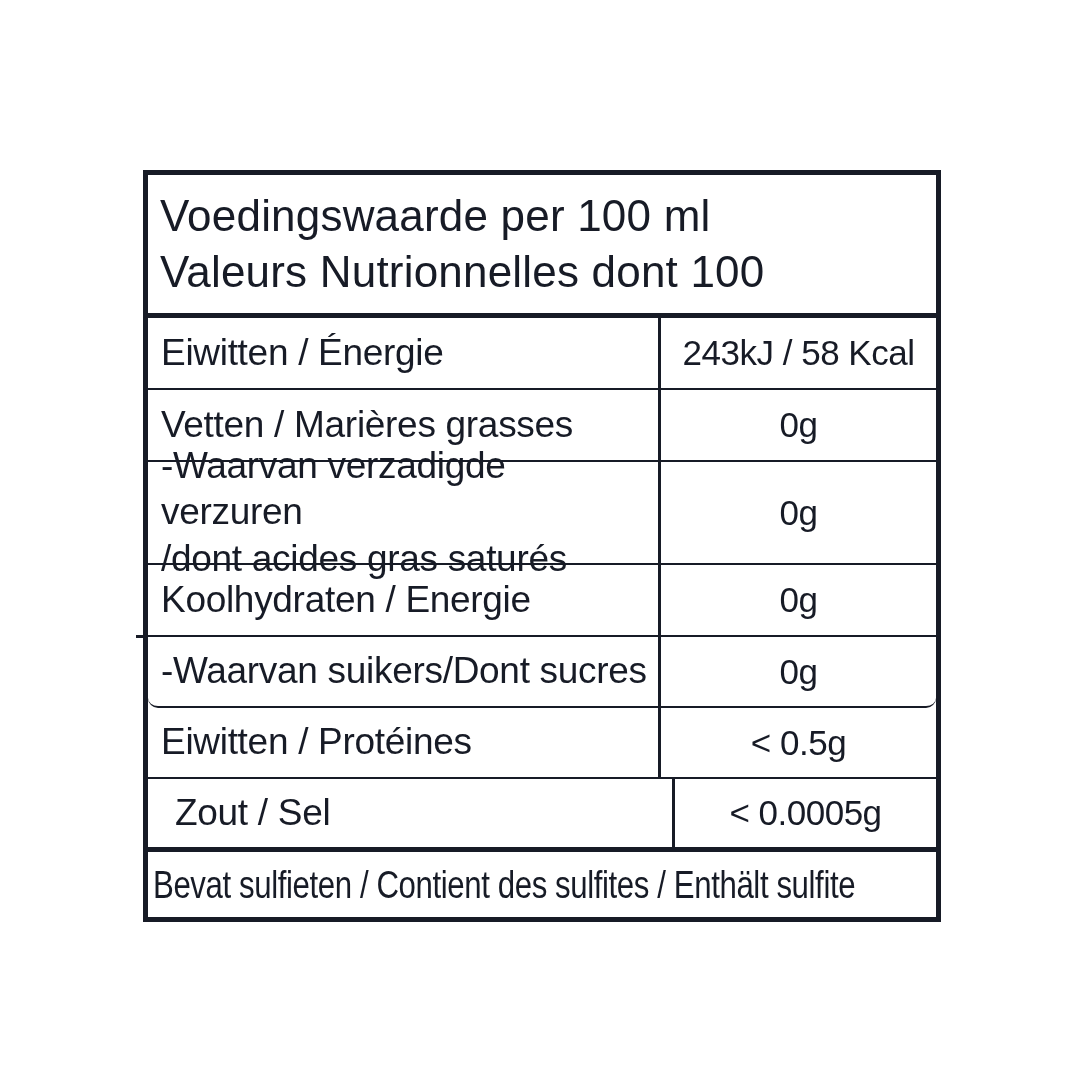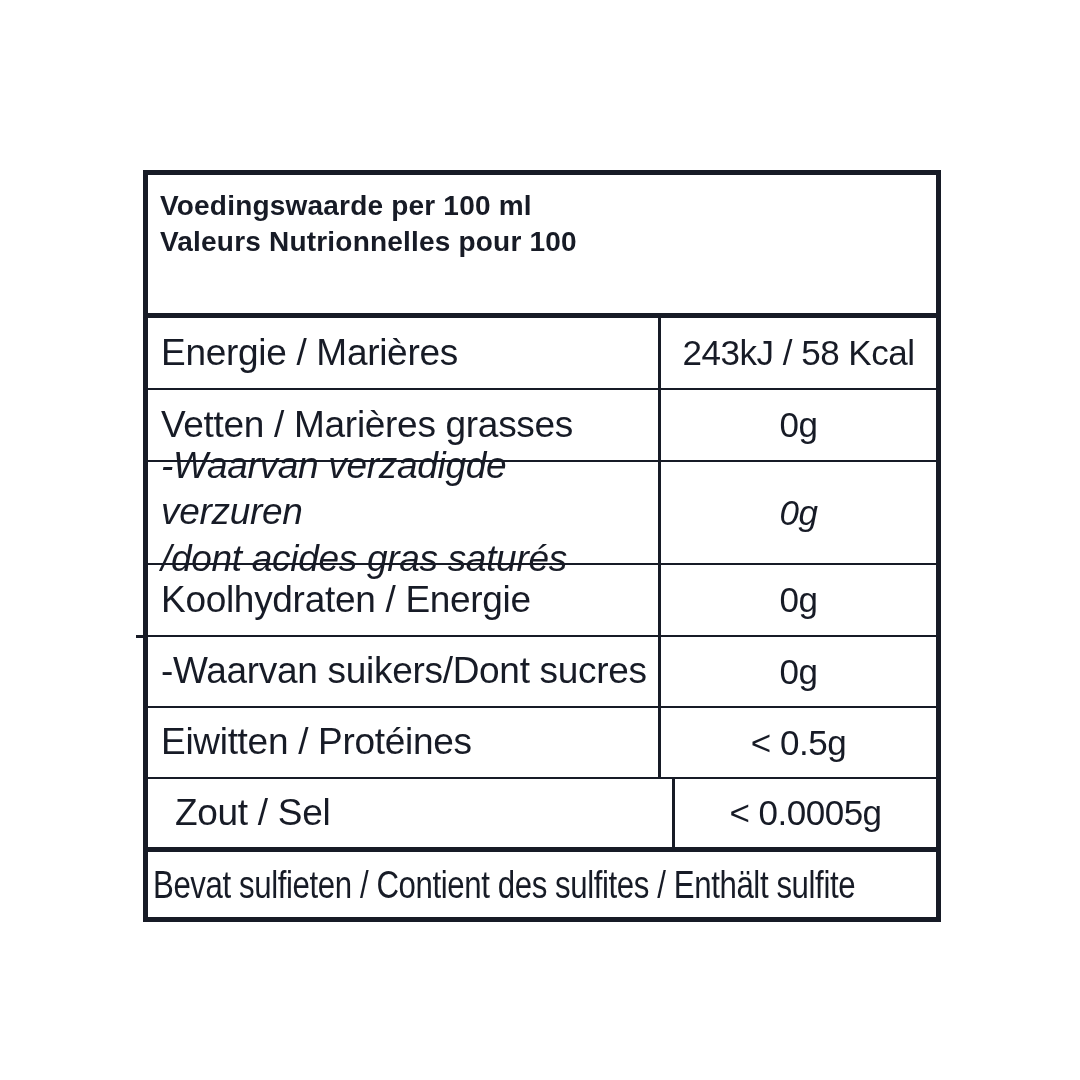--- a/index.html
+++ b/index.html
@@ -22,37 +22,37 @@
     top: 170px;
     width: 798px;
     height: 752px;
     border: 5px solid #171b26;
     background: #ffffff;
   }
   .nutri-header {
     height: 143px;
     border-bottom: 5px solid #171b26;
     padding: 13px 12px 0 12px;
-    font-weight: bold;
-    font-size: 28px;
+    font-weight: normal;
+    font-size: 44px;
     line-height: 1.28;
     letter-spacing: 0.2px;
     white-space: nowrap;
     overflow: hidden;
   }
   .nutri-row {
     display: flex;
     align-items: stretch;
     border-bottom: 2px solid #171b26;
   }
   .nutri-row.r1 { height: 72px; }
   .nutri-row.r2 { height: 72px; justify-content: space-between; }
-  .nutri-row.r3 { height: 103px; font-style: italic; }
+  .nutri-row.r3 { height: 103px; }
   .nutri-row.r4 { height: 72px; }
-  .nutri-row.r5 { height: 71px; }
+  .nutri-row.r5 { height: 71px; border-radius: 10px; }
   .nutri-row.r6 { height: 71px; }
   .nutri-row.r7 { height: 68px; border-bottom: none; margin-left: 14px; }
   .cell-label {
     flex: 0 0 513px;
     display: flex;
     align-items: center;
     padding: 4px 6px 4px 13px;
     font-size: 37px;
     line-height: 1.25;
     letter-spacing: -0.3px;
@@ -96,25 +96,25 @@
   }
 </style>
 </head>
 <body>
 
 <div class="page">
   <div class="nutri-table">
 
     <div class="nutri-header">
       <div>Voedingswaarde per 100 ml</div>
-      <div>Valeurs Nutrionnelles pour 100</div>
+      <div>Valeurs Nutrionnelles dont 100</div>
     </div>
 
     <div class="nutri-row r1">
-      <div class="cell-label">Energie / Marières</div>
+      <div class="cell-label">Eiwitten / Énergie</div>
       <div class="cell-value">243kJ / 58 Kcal</div>
     </div>
 
     <div class="nutri-row r2">
       <div class="cell-label">Vetten / Marières grasses</div>
       <div class="cell-value">0g</div>
     </div>
 
     <div class="nutri-row r3">
       <div class="cell-label">-Waarvan verzadigde verzuren

